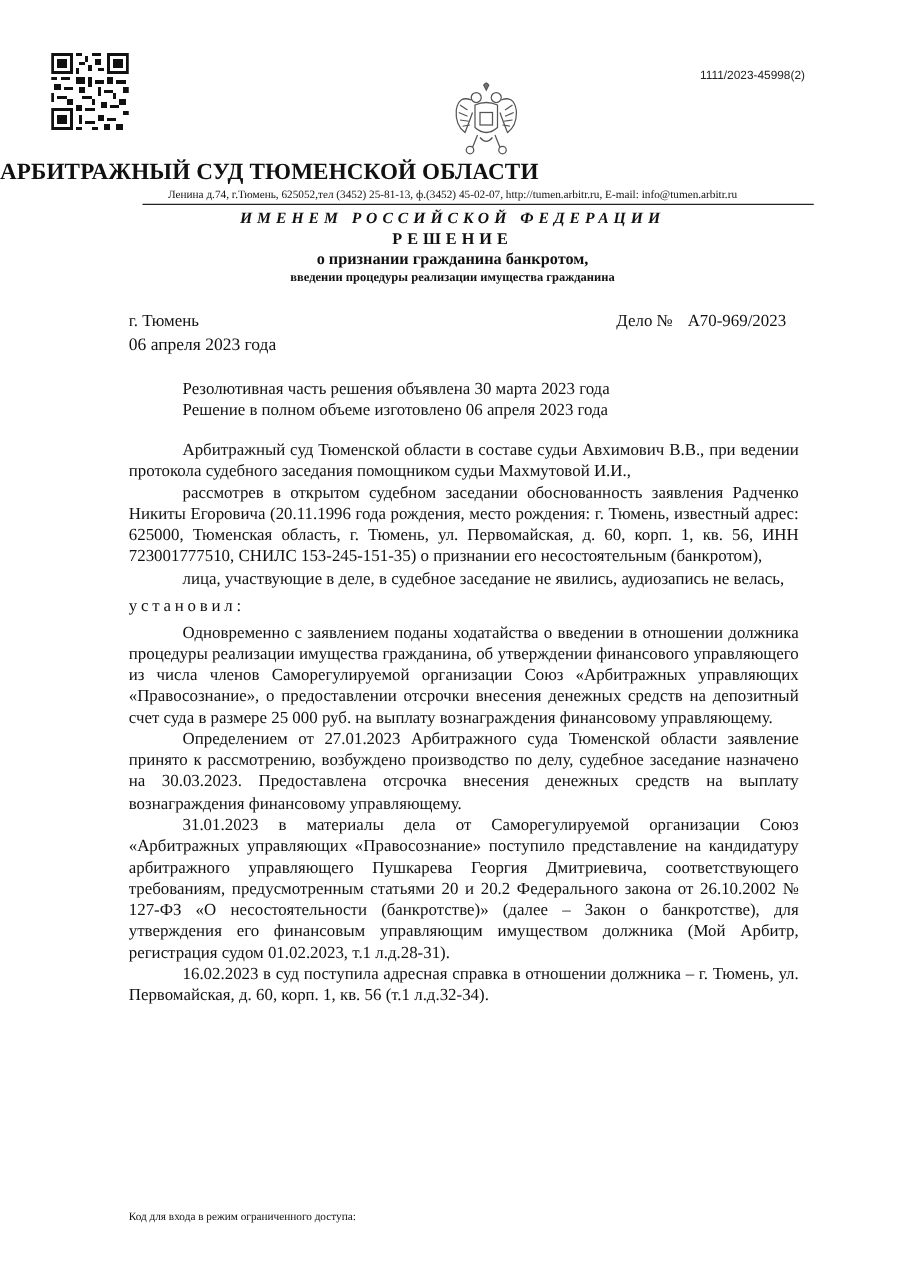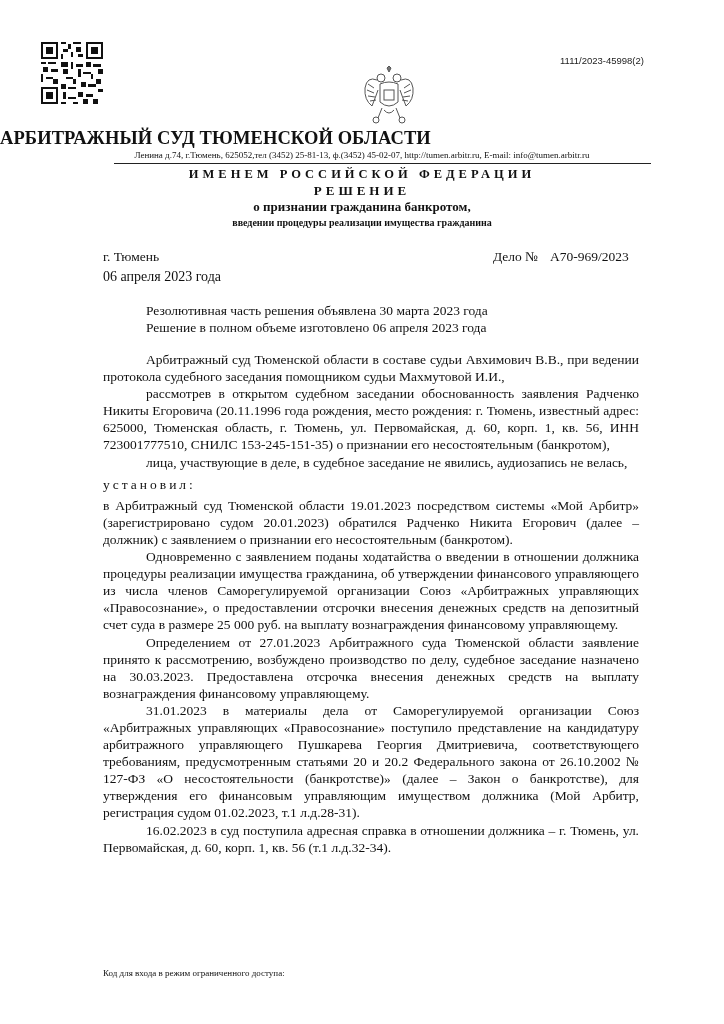--- a/index.html
+++ b/index.html
@@ -4,21 +4,21 @@
 <style>
   html, body { margin:0; padding:0; background:#ffffff; }
   body { width:724px; height:1024px; position:relative; overflow:hidden; font-family:"Liberation Serif", serif; color:#111; }
   .qr { position:absolute; left:41px; top:42px; width:62px; height:62px; }
   .docnum { position:absolute; left:560px; top:55px; font-family:"Liberation Sans", sans-serif; font-size:9.5px; color:#222; }
   .emblem { position:absolute; left:362px; top:66px; width:54px; height:60px; }
   .court { position:absolute; left:0; width:724px; top:128px; text-align:left; font-weight:bold; font-size:18.5px; letter-spacing:0.1px; }
   .address { position:absolute; left:0; width:724px; top:150px; text-align:center; font-size:9px; }
   .rule { position:absolute; left:114px; width:537px; top:163px; height:0; border-top:1.3px solid #222; }
   .header-line { position:absolute; left:0; width:724px; text-align:center; font-weight:bold; }
-  .h1 { top:167px; font-size:12.5px; letter-spacing:4px; }
+  .h1 { top:167px; font-size:12.5px; letter-spacing:4px;font-style:italic; }
   .h2 { top:183px; font-size:13px; letter-spacing:4px; }
   .h3 { top:199px; font-size:13px; }
   .h4 { top:217px; font-size:10px; }
   .city { position:absolute; left:103px; top:249px; font-size:13.5px; }
   .case { position:absolute; left:493px; top:249px; font-size:13.5px; }
   .case .num { margin-left:12px; }
   .date { position:absolute; left:103px; top:269px; font-size:14px; }
   .note { position:absolute; left:146px; font-size:13.5px; }
   .n1 { top:303px; } .n2 { top:320px; }
   .body { position:absolute; left:103px; width:536px; top:351px; font-size:13.5px; line-height:17.1px; }
@@ -121,20 +121,19 @@
 <div class="date">06 апреля 2023 года</div>
 
 <div class="note n1">Резолютивная часть решения объявлена 30 марта 2023 года</div>
 <div class="note n2">Решение в полном объеме изготовлено 06 апреля 2023 года</div>
 
 <div class="body">
   <p class="ind">Арбитражный суд Тюменской области в составе судьи Авхимович В.В., при ведении протокола судебного заседания помощником судьи Махмутовой И.И.,</p>
   <p class="ind">рассмотрев в открытом судебном заседании обоснованность заявления Радченко Никиты Егоровича (20.11.1996 года рождения, место рождения: г. Тюмень, известный адрес: 625000, Тюменская область, г. Тюмень, ул. Первомайская, д. 60, корп. 1, кв. 56, ИНН 723001777510, СНИЛС 153-245-151-35) о признании его несостоятельным (банкротом),</p>
   <p class="ind">лица, участвующие в деле, в судебное заседание не явились, аудиозапись не велась,</p>
   <p class="center">установил:</p>
-  <p>в Арбитражный суд Тюменской области 19.01.2023 посредством системы «Мой Арбитр» (зарегистрировано судом 20.01.2023) обратился Радченко Никита Егорович (далее – должник) с заявлением о признании его несостоятельным (банкротом).</p>
   <p class="ind">Одновременно с заявлением поданы ходатайства о введении в отношении должника процедуры реализации имущества гражданина, об утверждении финансового управляющего из числа членов Саморегулируемой организации Союз «Арбитражных управляющих «Правосознание», о предоставлении отсрочки внесения денежных средств на депозитный счет суда в размере 25 000 руб. на выплату вознаграждения финансовому управляющему.</p>
   <p class="ind">Определением от 27.01.2023 Арбитражного суда Тюменской области заявление принято к рассмотрению, возбуждено производство по делу, судебное заседание назначено на 30.03.2023. Предоставлена отсрочка внесения денежных средств на выплату вознаграждения финансовому управляющему.</p>
   <p class="ind">31.01.2023 в материалы дела от Саморегулируемой организации Союз «Арбитражных управляющих «Правосознание» поступило представление на кандидатуру арбитражного управляющего Пушкарева Георгия Дмитриевича, соответствующего требованиям, предусмотренным статьями 20 и 20.2 Федерального закона от 26.10.2002 № 127-ФЗ «О несостоятельности (банкротстве)» (далее – Закон о банкротстве), для утверждения его финансовым управляющим имуществом должника (Мой Арбитр, регистрация судом 01.02.2023, т.1 л.д.28-31).</p>
   <p class="ind">16.02.2023 в суд поступила адресная справка в отношении должника – г. Тюмень, ул. Первомайская, д. 60, корп. 1, кв. 56 (т.1 л.д.32-34).</p>
 </div>
 
 <div class="footer">Код для входа в режим ограниченного доступа:</div>
 
 </body></html>

